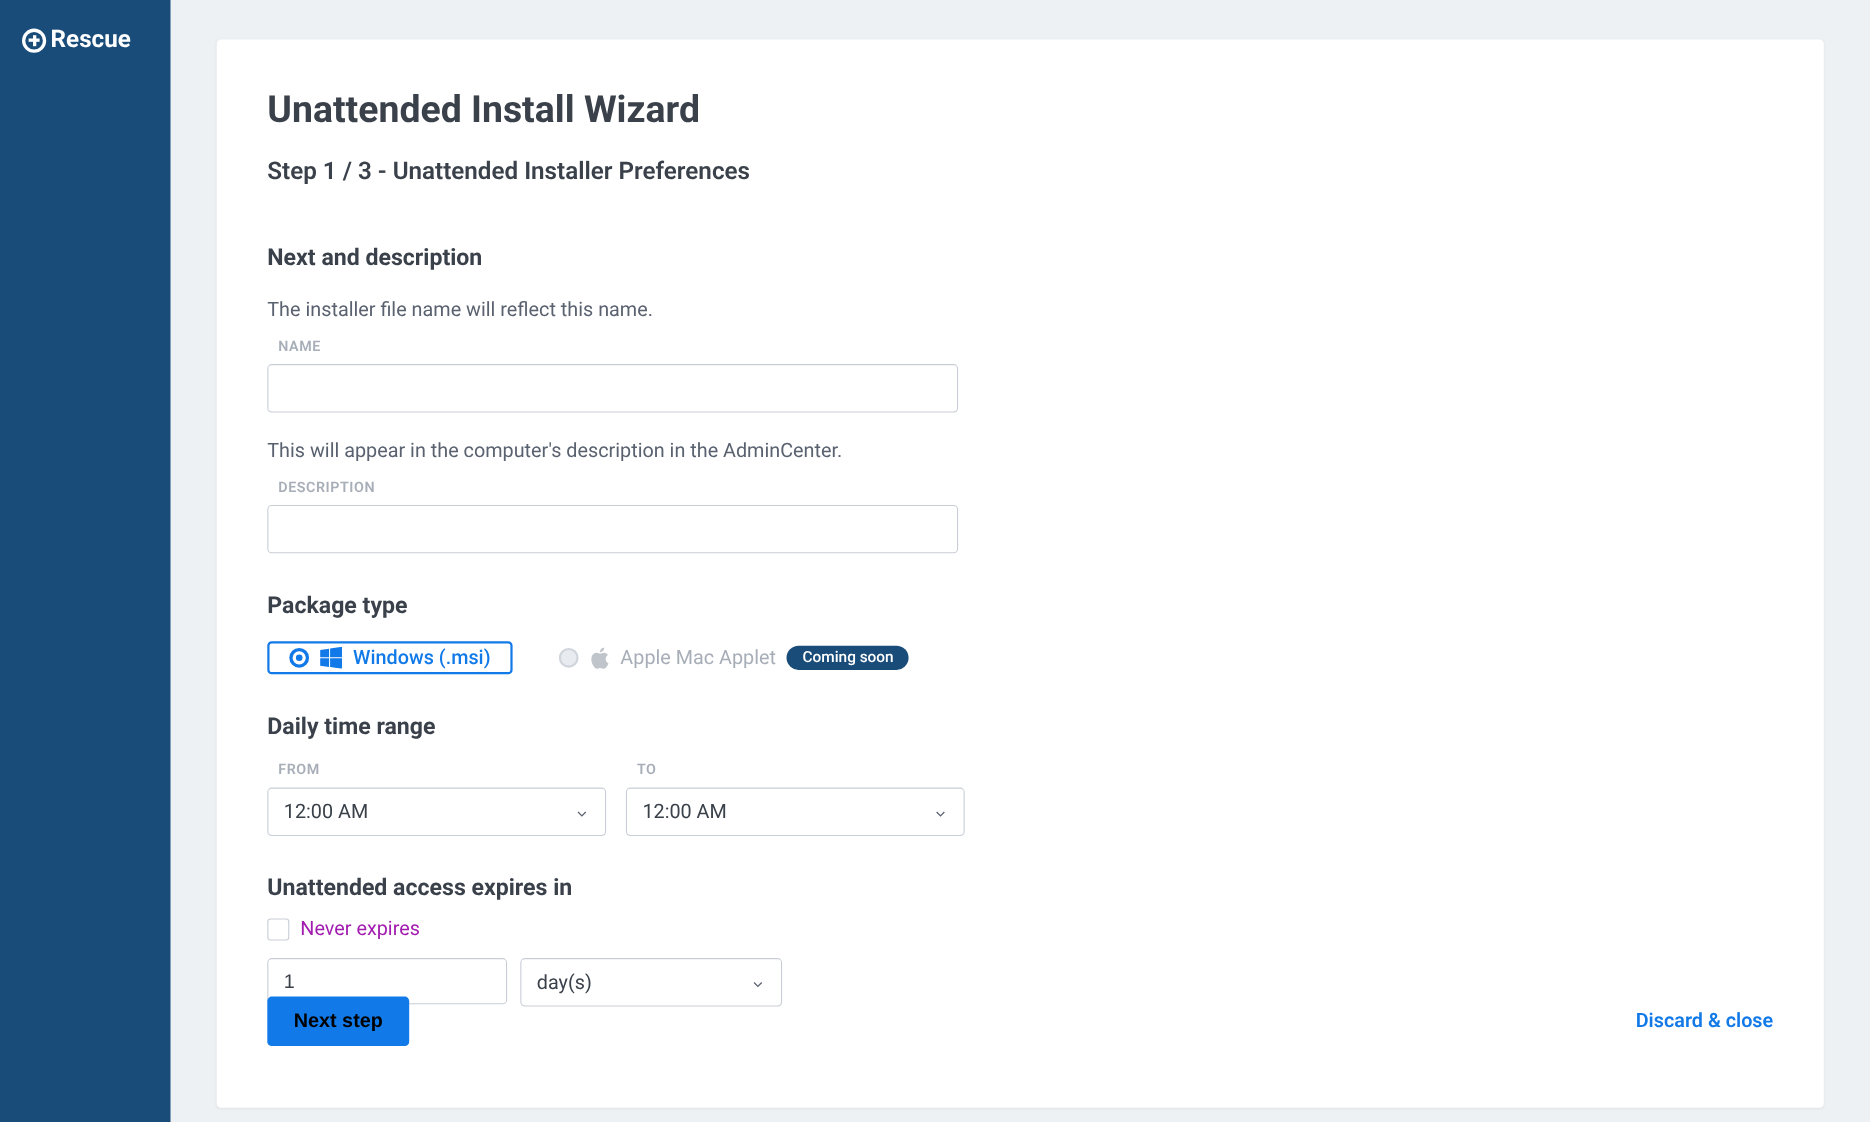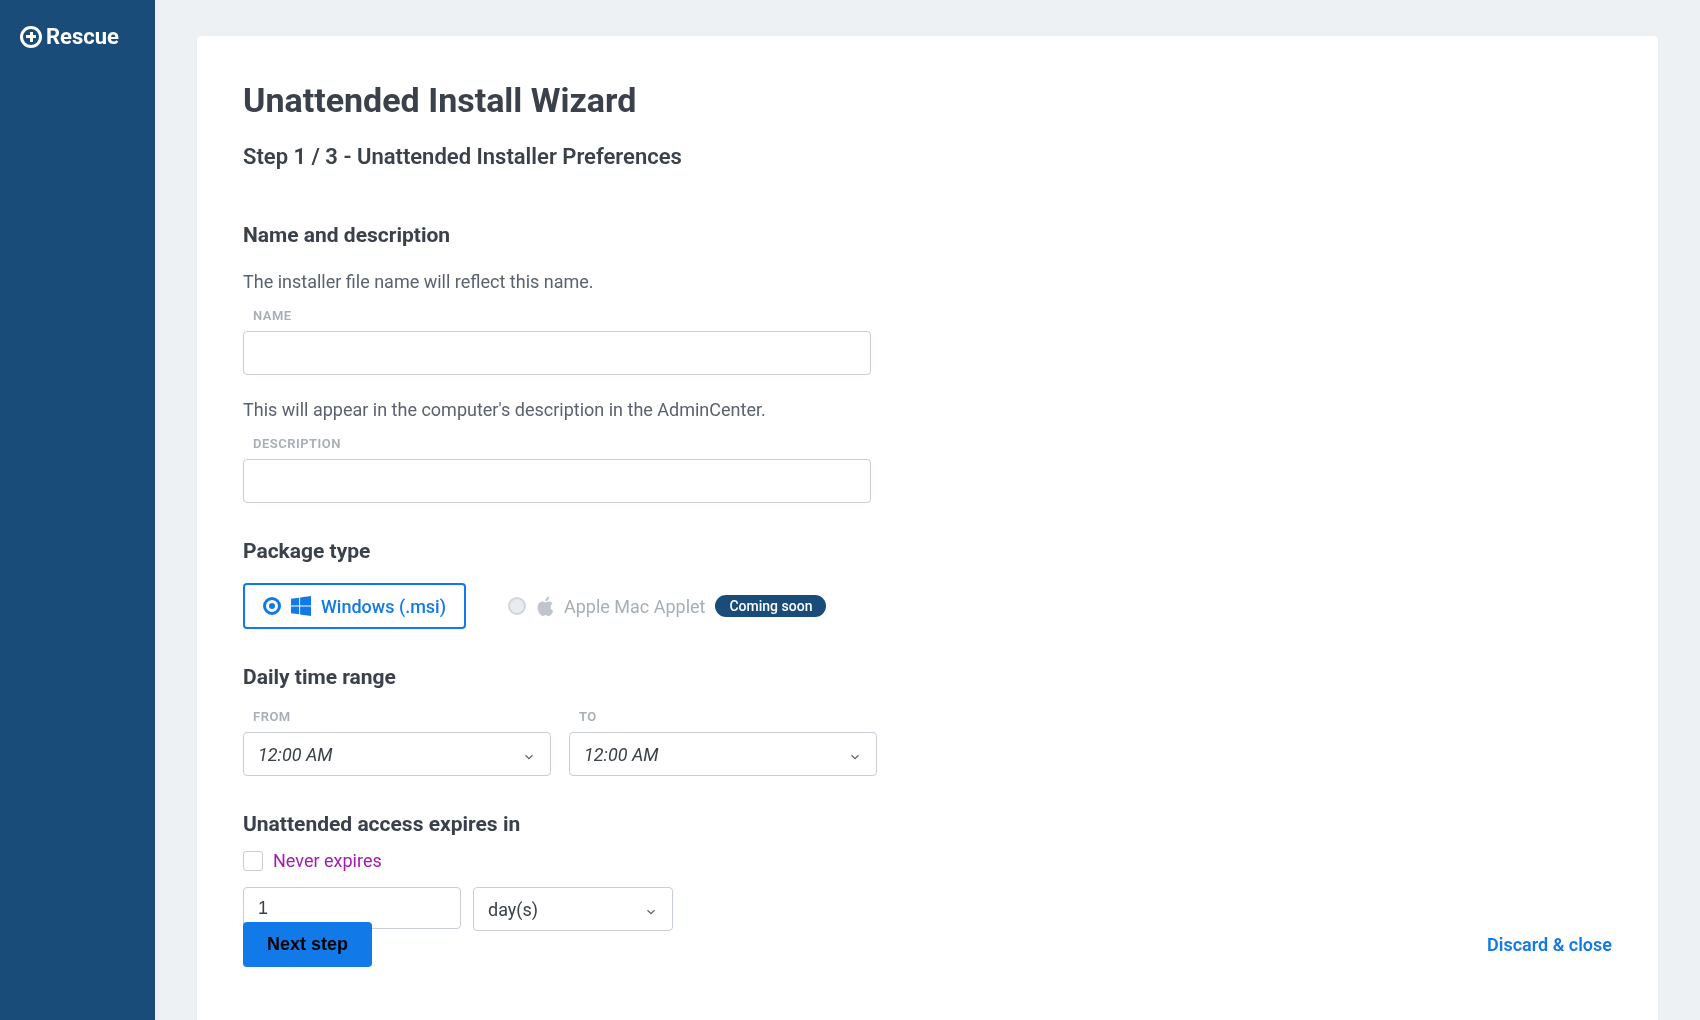--- a/index.html
+++ b/index.html
@@ -97,21 +97,21 @@
       font-size: 16px;
       background: #fff;
     }
     .field-block { margin-bottom: 20px; }
     .section-block { margin-bottom: 36px; }
     .pkg-row { display: flex; align-items: center; gap: 24px; }
     .pkg-option {
       display: flex;
       align-items: center;
       gap: 10px;
-      height: 46px;
+      height: 30px;
       padding: 0 18px;
       border-radius: 4px;
       font-size: 18px;
     }
     .pkg-option.selected {
       border: 2px solid #127ae8;
       color: #127ae8;
       font-weight: 500;
     }
     .pkg-option.disabled { color: #a7aeb8; }
@@ -147,22 +147,22 @@
       height: 44px;
       border: 1px solid #c9ced6;
       border-radius: 4px;
       display: flex;
       align-items: center;
       padding: 0 14px;
       font-size: 18px;
       color: #3a414a;
       background: #fff;
     }
-    .dropdown.wide { width: 308px; font-style: italic; }
-    .dropdown.unit { width: 200px; }
+    .dropdown.wide { width: 308px; }
+    .dropdown.unit { width: 238px; }
     .chevron {
       position: absolute;
       right: 14px;
       top: 50%;
       transform: translateY(-50%);
       width: 14px; height: 14px;
     }
     .chevron svg { stroke: #5a6270; fill: none; stroke-width: 2; }
     .checkbox-row { display: flex; align-items: center; gap: 10px; margin-bottom: 16px; }
     .checkbox {
@@ -218,21 +218,21 @@
     </div>
   </aside>
 
   <main class="main-wrap">
     <div class="card">
 
       <h1 class="page-title">Unattended Install Wizard</h1>
       <div class="step-indicator">Step 1 / 3 - Unattended Installer Preferences</div>
 
       <div class="section-block">
-        <div class="section-title">Name and description</div>
+        <div class="section-title">Next and description</div>
         <div class="helper-text">The installer file name will reflect this name.</div>
         <div class="field-block">
           <div class="field-label">NAME</div>
           <input class="input-text" type="text" value="" style="">
         </div>
         <div class="helper-text">This will appear in the computer's description in the AdminCenter.</div>
         <div class="field-block" style="margin-bottom:0;">
           <div class="field-label">DESCRIPTION</div>
           <input class="input-text" type="text" value="" style="">
         </div>

